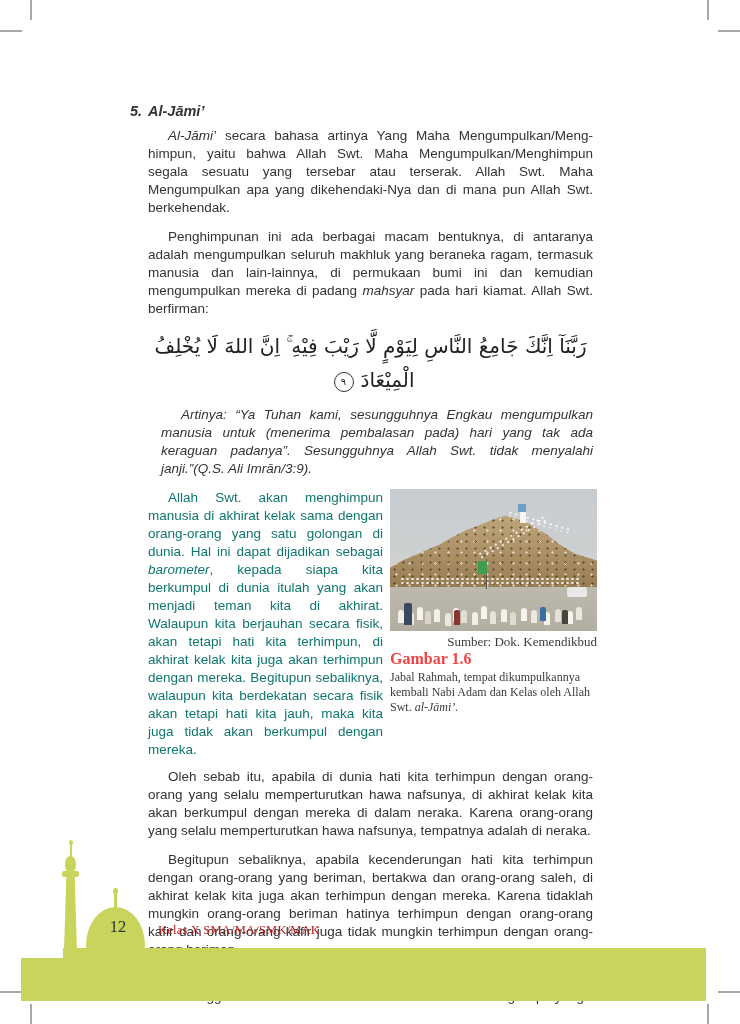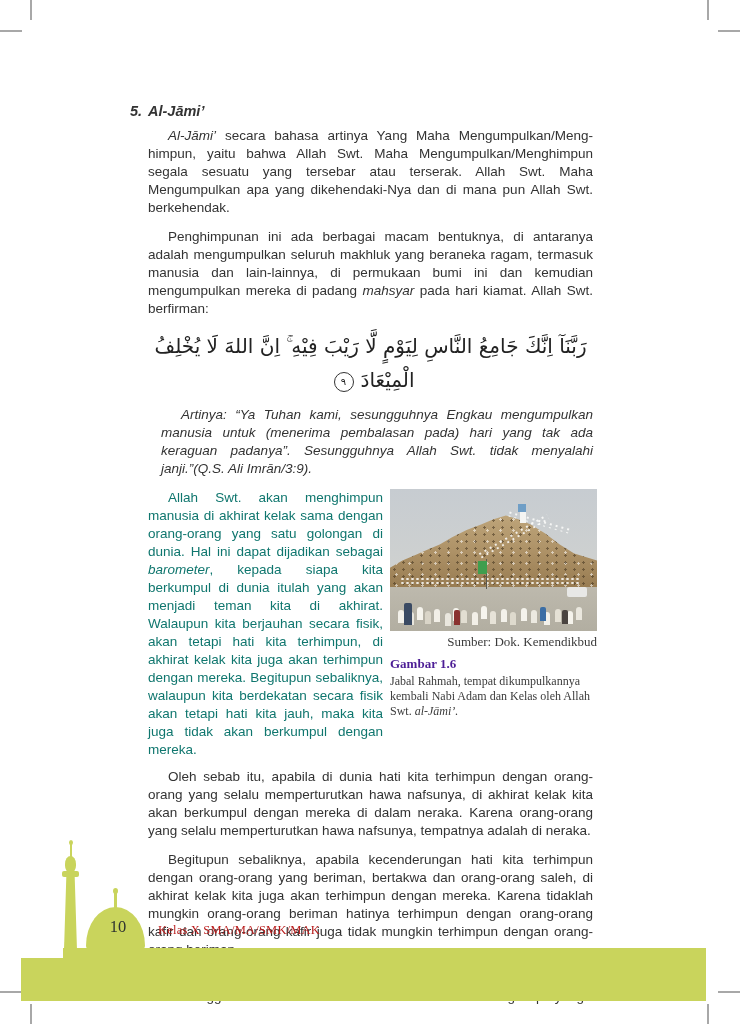--- a/index.html
+++ b/index.html
@@ -74,21 +74,21 @@
   .ph-fig.photog { left:14px; bottom:6px; width:8px; height:22px; background:#3a4a63; }
   .ph-fig.red    { left:64px; bottom:6px; width:6px; height:15px; background:#8a3330; }
   .ph-fig.blue   { left:150px; bottom:10px; width:6px; height:14px; background:#3c6ea5; }
   .ph-fig.dark   { left:172px; bottom:7px; width:6px; height:14px; background:#4a4440; }
   .ph-flagpole { position:absolute; left:96px; top:70px; width:1px; height:30px; background:#5a5a52; }
   .ph-flag { position:absolute; left:88px; top:72px; width:9px; height:13px; background:#3f9e4e; }
   .ph-van { position:absolute; right:10px; top:98px; width:20px; height:10px; border-radius:2px; background:#e8e8e6; }
 
   
   .fig-source { font-family:"Liberation Serif","DejaVu Serif",serif; font-size:13px; color:#3b3b3b; text-align:right; margin-top:3px; }
-  .fig-label { font-family:"Liberation Serif","DejaVu Serif",serif; font-size:13px; font-weight:bold; color:#4c1d95; margin-top:6px; }
+  .fig-label { font-family:"Liberation Serif","DejaVu Serif",serif; font-size:16px; font-weight:bold; color:#ef4444; }
   .fig-caption { font-family:"Liberation Serif","DejaVu Serif",serif; font-size:12px; line-height:15px; color:#3b3b3b; margin-top:2px; }
 
   
   .green { background:#c9d45c; }
   .band-a { position:absolute; left:21px; top:958px; width:45px; height:43px; }
   .band-b { position:absolute; left:63px; top:948px; width:643px; height:53px; }
   .minaret-shaft { position:absolute; left:64px; top:876px; width:13px; height:74px; clip-path:polygon(18% 0,82% 0,100% 100%,0 100%); }
   .minaret-balcony { position:absolute; left:62px; top:871px; width:17px; height:6px; border-radius:2px; }
   .minaret-bulb { position:absolute; left:65px; top:856px; width:11px; height:16px; border-radius:50% 50% 40% 40%; }
   .minaret-spire { position:absolute; left:70px; top:844px; width:2px; height:14px; }
@@ -168,17 +168,17 @@
     <div class="band-a green"></div>
     <div class="band-b green"></div>
     <div class="minaret-shaft green"></div>
     <div class="minaret-balcony green"></div>
     <div class="minaret-bulb green"></div>
     <div class="minaret-spire green"></div>
     <div class="minaret-ball green"></div>
     <div class="dome green"></div>
     <div class="dome-finial green"></div>
     <div class="dome-ball green"></div>
-    <div class="page-number">10</div>
+    <div class="page-number">12</div>
     <div class="edition">Kelas X SMA/MA/SMK/MAK</div>
   </footer>
 
 </div>
 
 </body></html>

